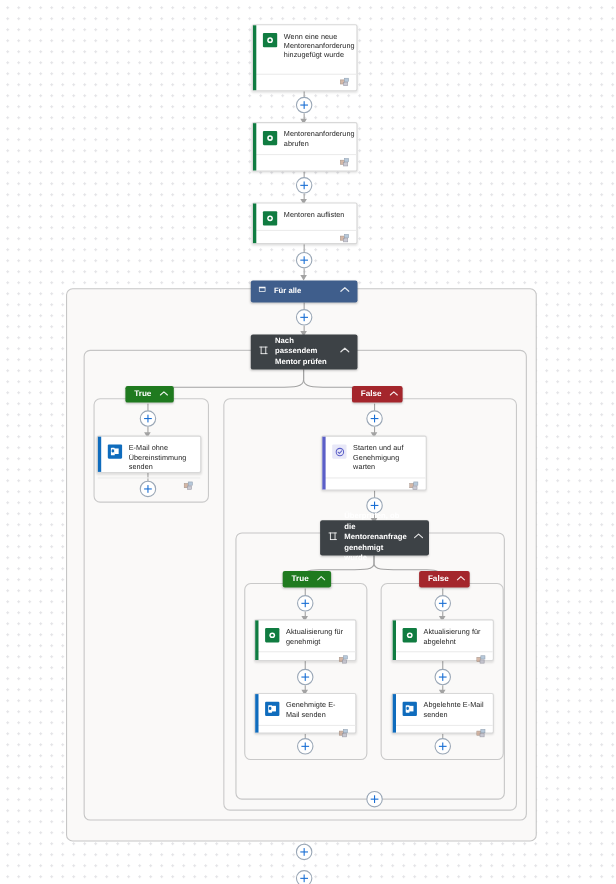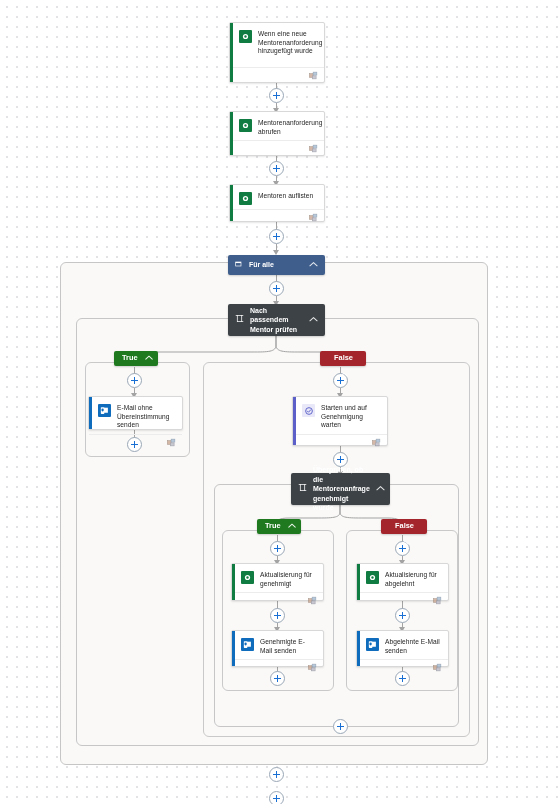--- a/index.html
+++ b/index.html
@@ -106,21 +106,21 @@
   
   .blabel{
     position:absolute;
     display:flex;align-items:center;gap:7px;
     padding:2px 7px 3px 8px;border-radius:2px;
     color:#fff;font-size:7.4px;font-weight:bold;line-height:10px;
     box-shadow:0 1px 2px rgba(0,0,0,.18);
     box-sizing:border-box;cursor:pointer;
   }
   .btrue{background:#1f7a1f;}
-  .bfalse{background:#a4262c;flex-direction:column;}
+  .bfalse{background:#a4262c;}
   .blabel .chev{opacity:.9;}
 </style>
 </head>
 <body>
 
 <div class="canvas">
 
   <div class="scope lvl1" style="left:60px;top:262px;width:428px;height:503px;"></div>
 
   <div class="scope lvl2" style="left:76px;top:318px;width:403px;height:428px;"></div>

